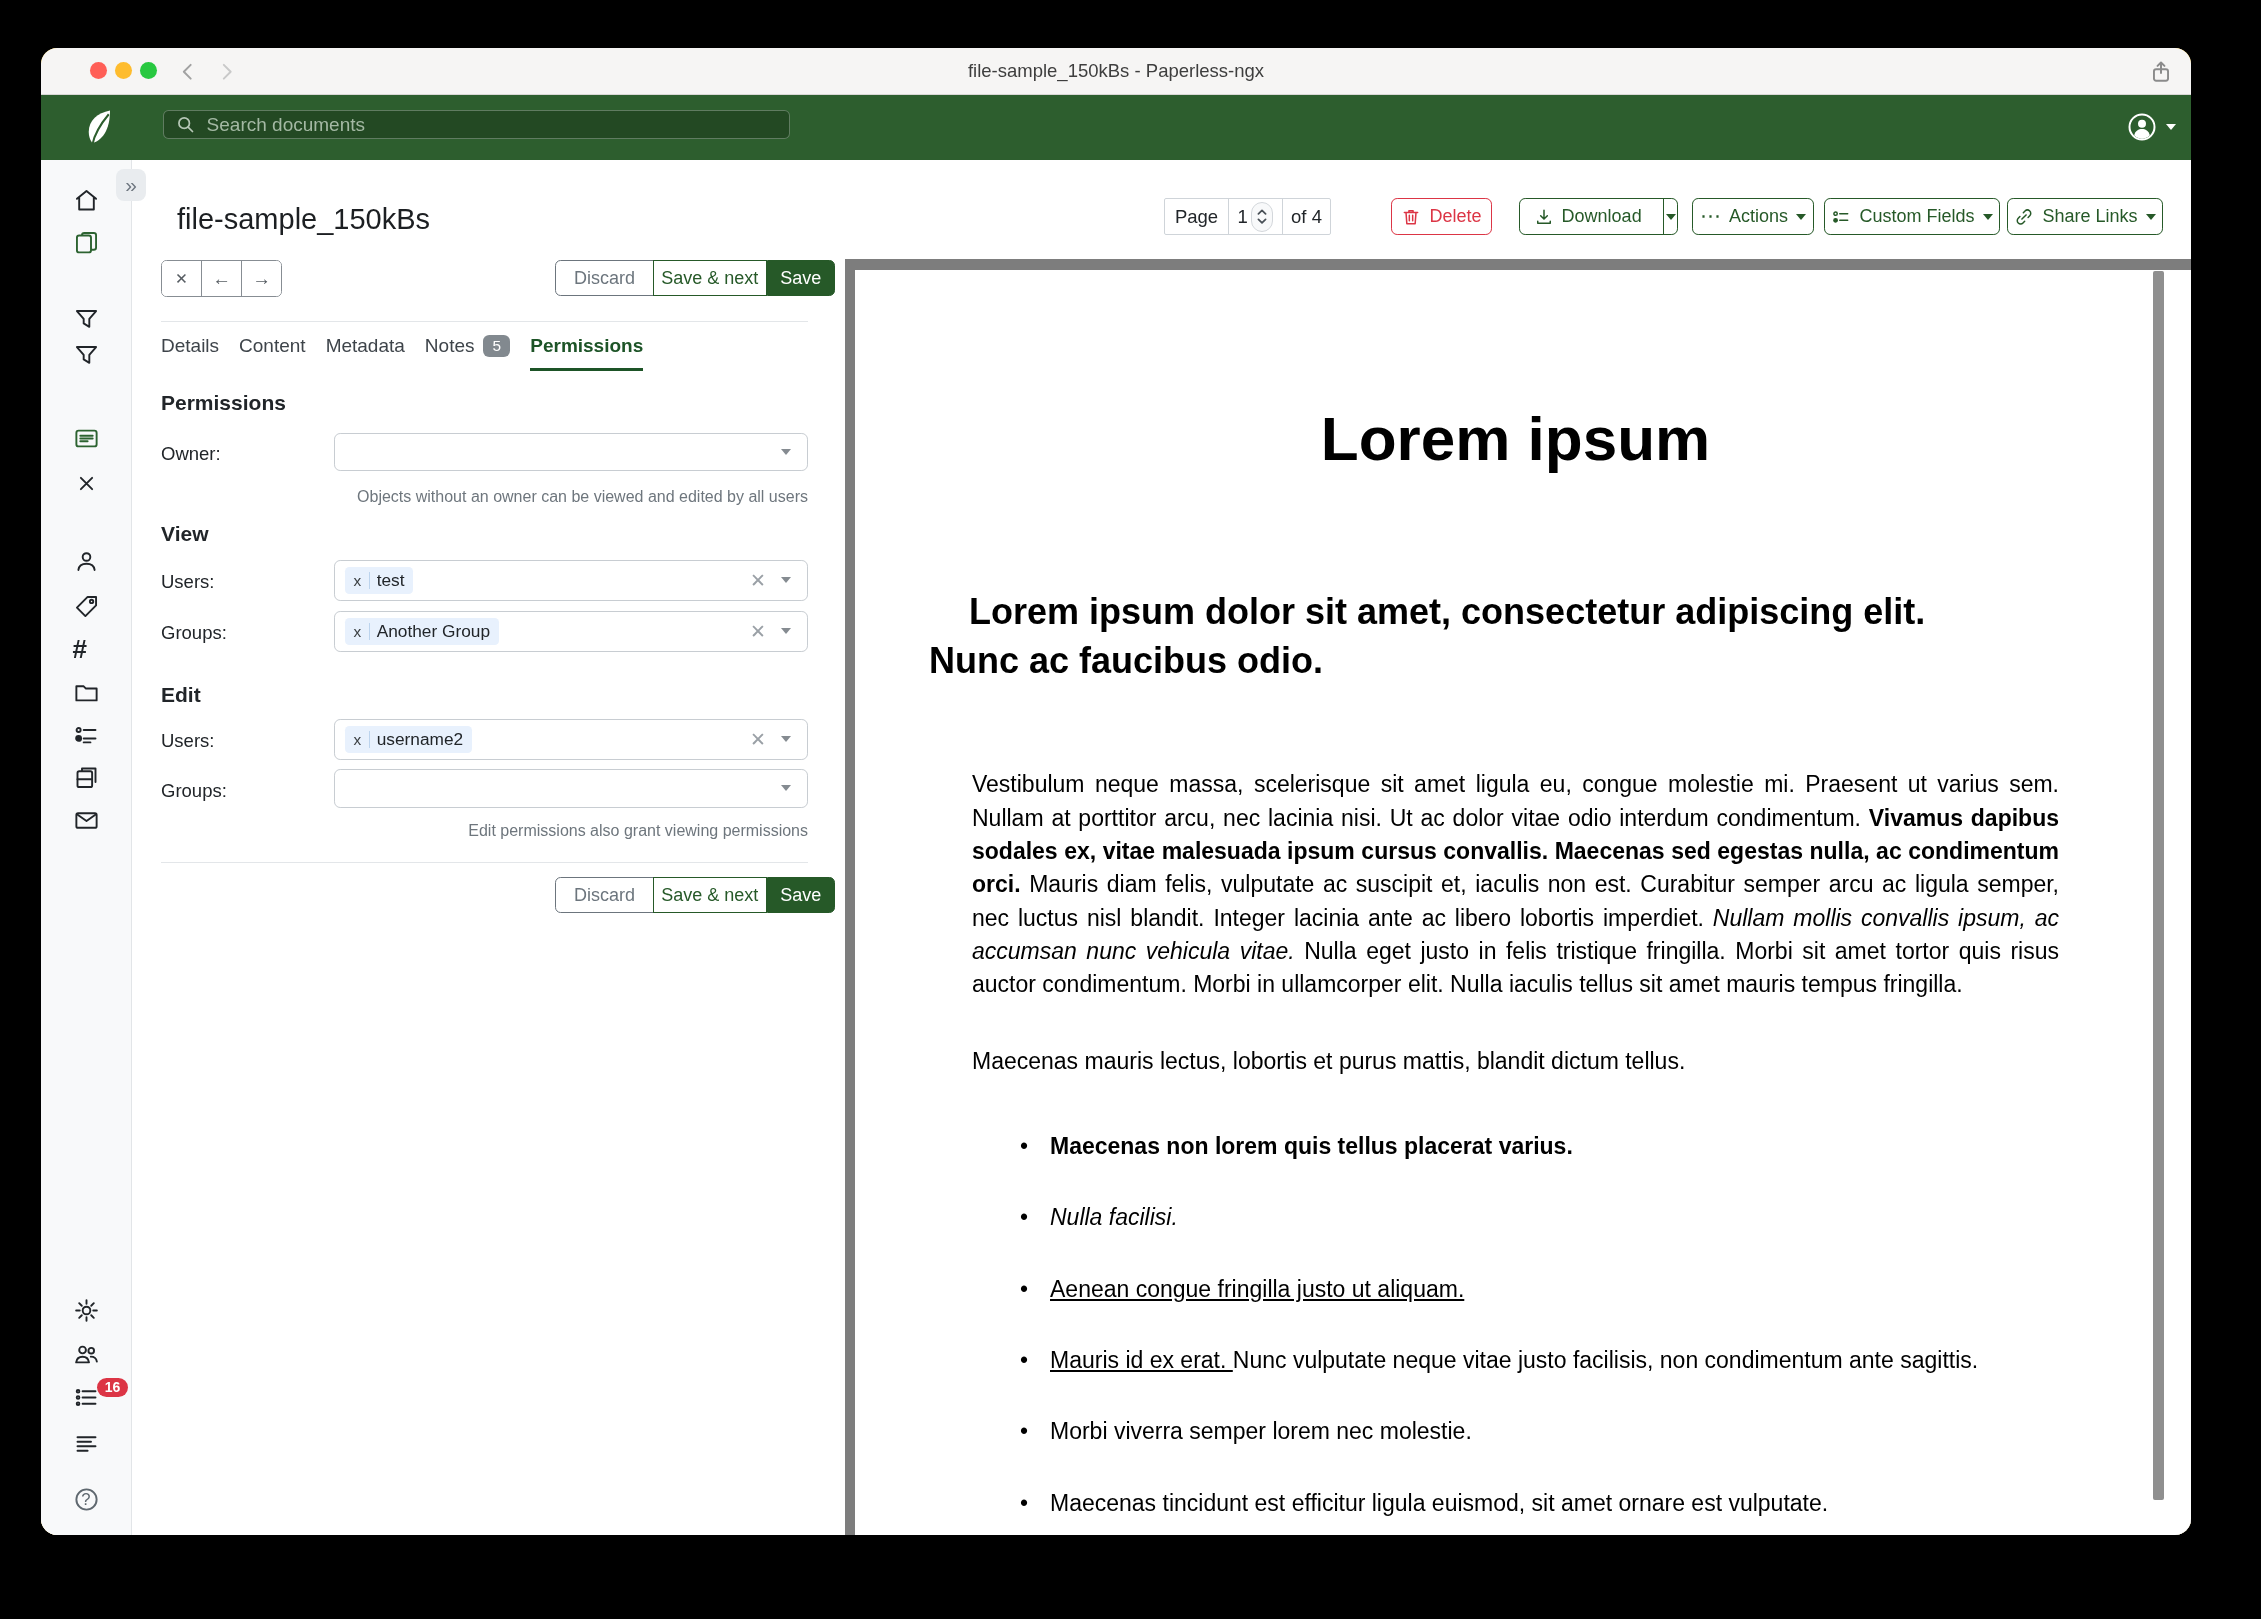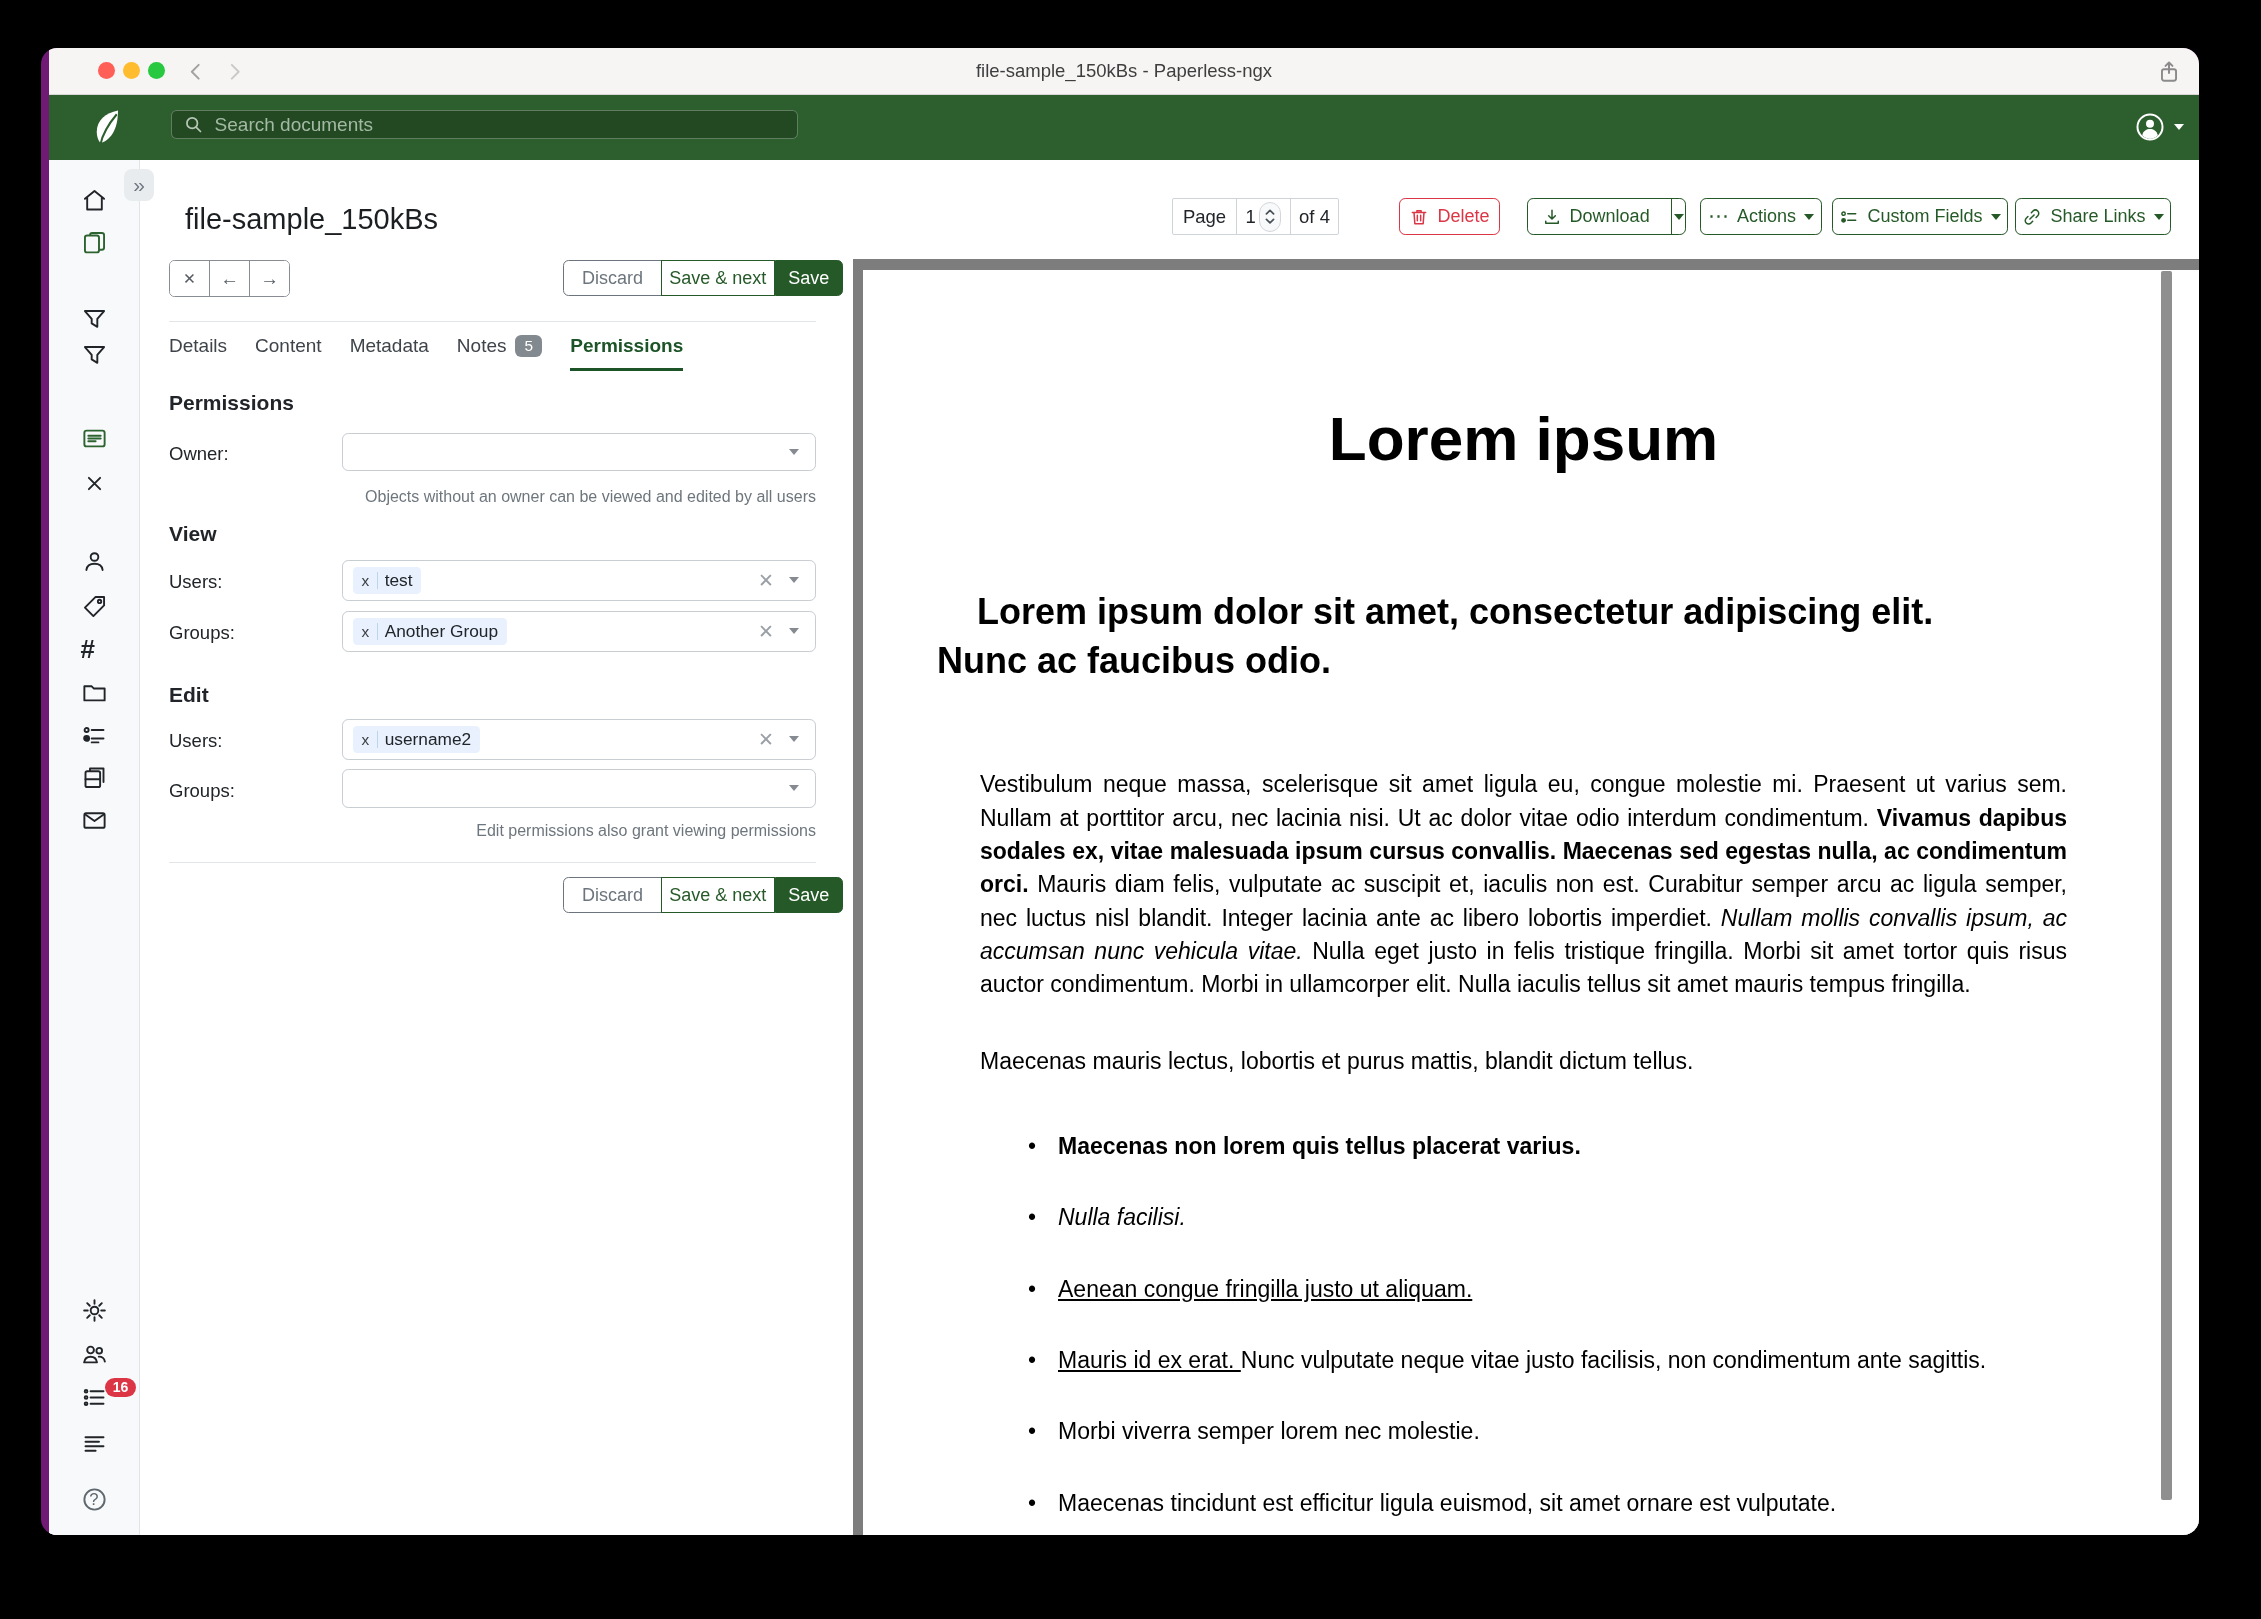--- a/index.html
+++ b/index.html
@@ -1,19 +1,19 @@
 <!DOCTYPE html>
 <html style="font-size:10px"><head>
 <meta charset="utf-8">
 <style>
   html,body{margin:0;padding:0;background:#000;width:2261px;height:1619px;overflow:hidden;
             font-family:"Liberation Sans",sans-serif;}
   .stage{position:relative;width:2261px;height:1619px;background:#000;}
-  .window{position:absolute;left:41px;top:48px;width:2150px;height:1487px;background:#701a75;
-          border-radius:16px;overflow:hidden;padding-left:8px;}
+  .window{position:absolute;left:41px;top:48px;width:2150px;height:1487px;background:#eab308;
+          border-radius:16px;overflow:hidden;}
   
   .titlebar{position:relative;height:46px;background:#f6f5f4;border-bottom:0.6px solid #d8d7d5;}
   .tl{position:absolute;top:14px;width:17.3px;height:17.3px;border-radius:50%;}
   .tl.red{left:49px;background:#ff5f57;}
   .tl.yellow{left:74px;background:#febc2e;}
   .tl.green{left:99px;background:#28c840;}
   .nav-chev{position:absolute;top:11.7px;width:23.5px;height:23.5px;color:#a2a2a2;}
   .nav-chev svg{width:100%;height:100%;fill:none;stroke:currentColor;stroke-width:2;stroke-linecap:round;stroke-linejoin:round;}
   .tb-title{position:absolute;left:0;right:0;top:0;height:46px;line-height:46px;text-align:center;
             font-size:18.5px;color:#3e3e3e;font-weight:500;}
@@ -71,21 +71,21 @@
                   font-size:18.5px;color:#565c62;background:#fff;}
   .navgroup .nbtn + .nbtn{border-left:1.2px solid #878d93;}
   .editactions{display:flex;} 
   .ea-abs-top{position:absolute;top:100px;left:514px;}
   .ea-abs-bottom{position:absolute;top:717px;left:514px;}
   .ea{height:36px;box-sizing:border-box;display:flex;align-items:center;justify-content:center;font-size:18px;}
   .ea.discard{width:99px;border:1.2px solid #6c757d;color:#6c757d;border-radius:5.6px 0 0 5.6px;background:#fff;}
   .ea.savenext{width:114px;border:1.2px solid #265928;color:#265928;margin-left:-1.2px;background:#fff;}
   .ea.save{width:68px;background:#265928;border:1.2px solid #265928;color:#fff;border-radius:0 5.6px 5.6px 0;}
   .divider{position:absolute;left:120px;width:647px;height:1.2px;background:#e3e6e9;}
-  .tabs{position:absolute;left:120px;top:175px;display:flex;gap:28px;align-items:flex-start;}
+  .tabs{position:absolute;left:120px;top:175px;display:flex;gap:20px;align-items:flex-start;}
   .tab{font-size:19px;color:#3e444a;padding-bottom:11px;display:flex;align-items:center;gap:8.6px;}
   .tab.active{color:#1d5427;font-weight:700;border-bottom:3.1px solid #1d5427;}
   .notes-badge{background:#82898f;color:#fff;font-size:15.4px;border-radius:6.2px;padding:1.9px 9.3px;font-weight:500;}
   .sec-h{position:absolute;left:120px;font-size:21px;font-weight:700;color:#212529;margin:0;}
   .frm-label{position:absolute;left:120px;font-size:18.5px;color:#212529;}
   .select{position:absolute;left:293px;width:474px;box-sizing:border-box;border:1.2px solid #c8cdd2;
           border-radius:6.2px;background:#fff;display:flex;align-items:center;padding:0 10px;}
   .select .caret{border-top-color:#858b91;border-left-width:5px;border-right-width:5px;border-top-width:6.2px;
                  position:absolute;right:16px;top:50%;margin-top:-3.1px;}
   .select .clearx{position:absolute;right:41px;font-size:19px;color:#9aa0a6;}

